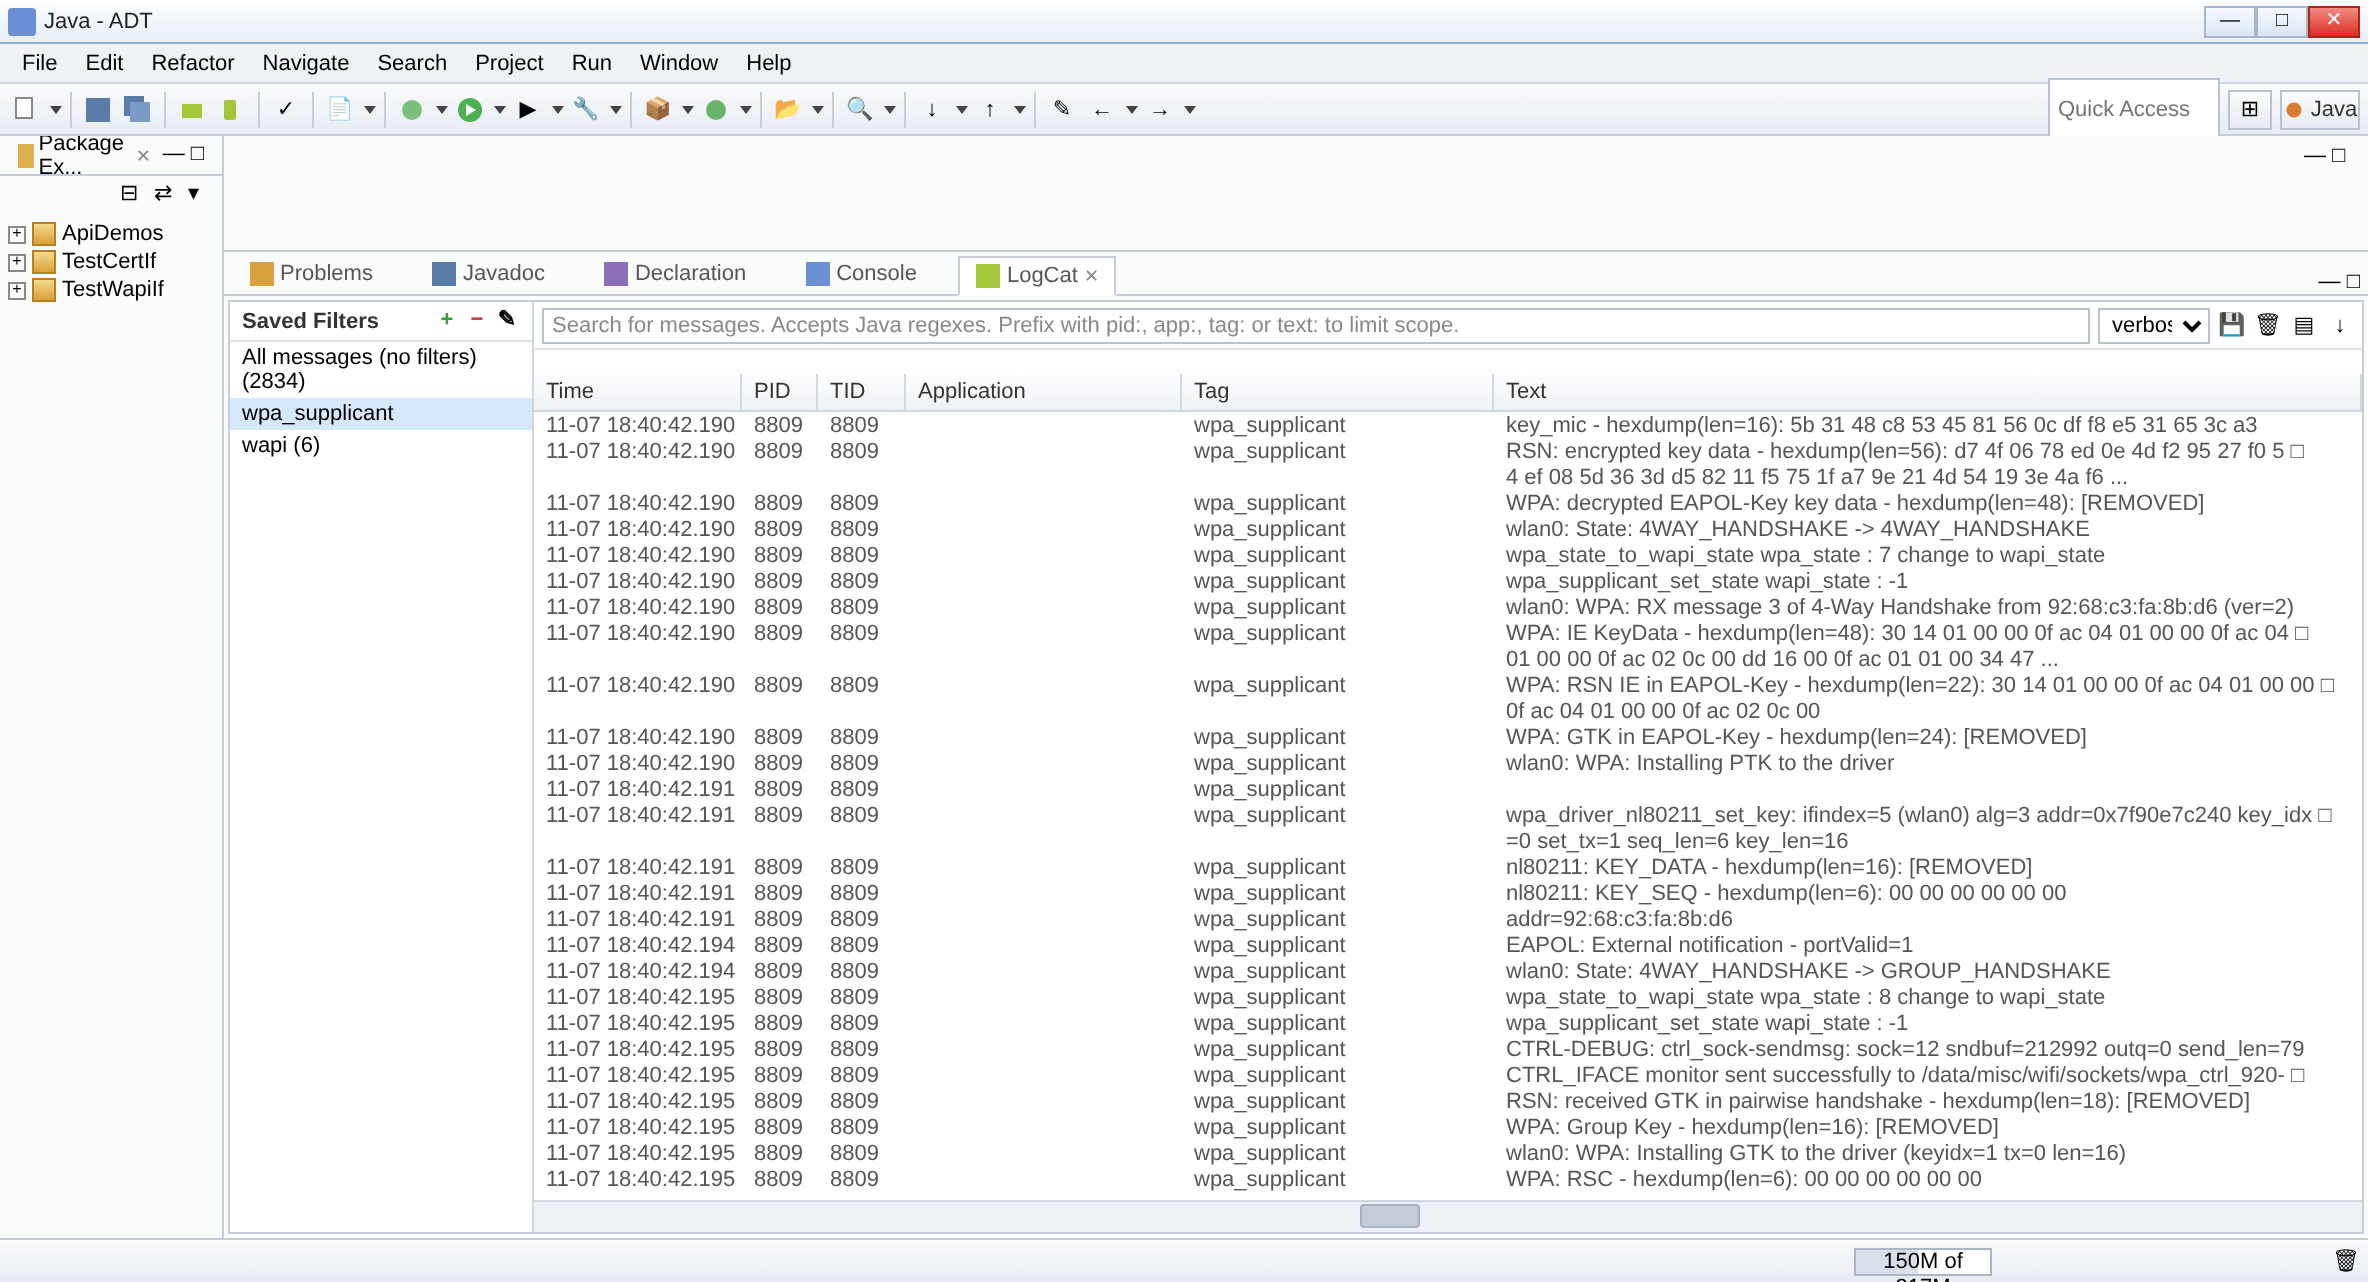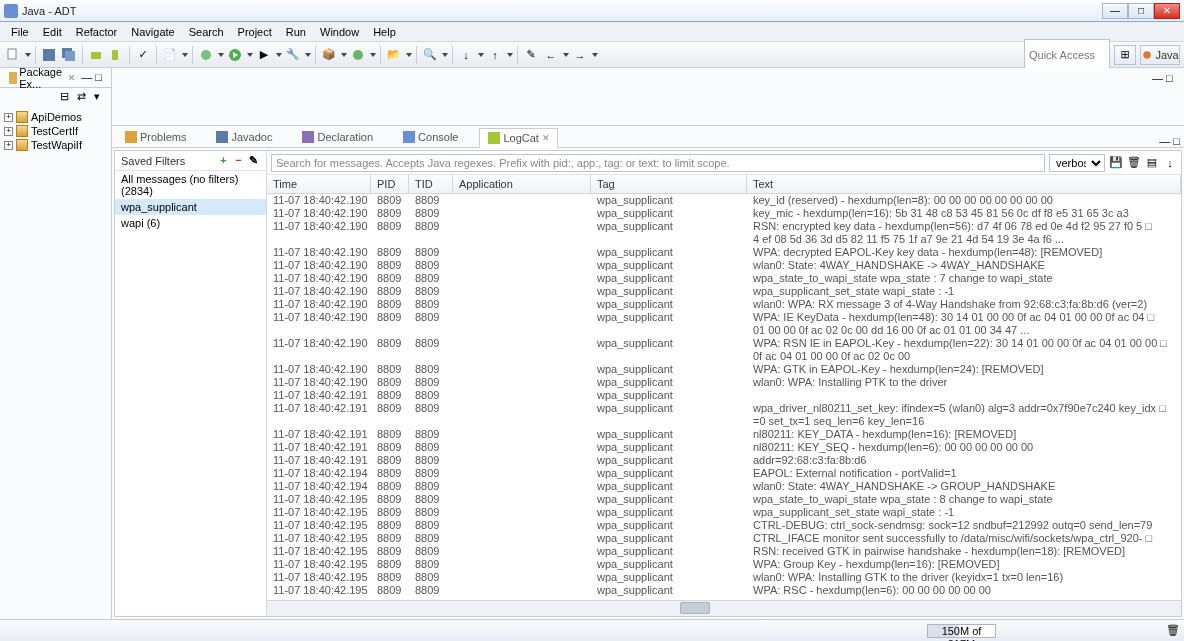--- a/index.html
+++ b/index.html
@@ -33,34 +33,34 @@
 .content{flex:1;display:flex;flex-direction:column;background:#fafbfc;overflow:hidden}
 .content-top{height:58px;border-bottom:1px solid #c7cdd6}
 .bottom-tabs{height:22px;display:flex;align-items:end;border-bottom:1px solid #c7cdd6;padding:0 4px;gap:12px}
 .btab{display:flex;align-items:center;gap:3px;padding:3px 8px;border:1px solid transparent;cursor:pointer;color:#555}
 .btab.active{background:#fff;border:1px solid #c7cdd6;border-bottom-color:#fff;position:relative;top:1px}
 .btab .bicon{width:12px;height:12px}
 .btab .close{font-size:9px;color:#888}
 .logcat-body{flex:1;display:flex;overflow:hidden;background:#fff;border:1px solid #c7cdd6;margin:2px}
 .filters-panel{width:152px;border-right:1px solid #d0d7e1;display:flex;flex-direction:column}
 .filters-header{height:20px;display:flex;align-items:center;padding:0 6px;border-bottom:1px solid #e0e4ea}
-.filters-header .title{flex:1;font-weight:400;color:#333}
+.filters-header .title{flex:1;font-weight:700;color:#333}
 .filters-header .fbtn{width:13px;height:13px;margin-left:2px;cursor:pointer;font-weight:bold;text-align:center;line-height:12px}
 .fbtn.add{color:#3a9c3a}
 .fbtn.rem{color:#c43636}
 .filters-list{flex:1}
 .filter-item{padding:2px 6px;cursor:pointer}
 .filter-item.selected{background:#d6e8fb}
 .logcat-main{flex:1;display:flex;flex-direction:column;overflow:hidden}
 .logcat-toolbar{height:24px;display:flex;align-items:center;padding:0 4px;gap:4px;border-bottom:1px solid #e0e4ea}
 .search-box{flex:1;height:18px;border:1px solid #b8c2d0;padding:0 4px;color:#888;background:#fff;display:flex;align-items:center}
 .level-select{width:56px;height:18px;border:1px solid #b8c2d0;background:#fff;padding:0 2px}
 .ltbtn{width:14px;height:14px;cursor:pointer;display:flex;align-items:center;justify-content:center}
 .log-table{flex:1;overflow:auto;font-family:"Courier New",monospace;font-size:11px}
-.log-header{display:flex;background:linear-gradient(#fdfdfe,#eef1f5);border-bottom:1px solid #d0d7e1;position:sticky;top:0}
+.log-header{display:flex;background:linear-gradient(#fdfdfe,#eef1f5);border-bottom:1px solid #d0d7e1;position:sticky;top:12px}
 .log-header .col{padding:3px 6px;border-right:1px solid #d0d7e1;color:#333;font-family:"Segoe UI",Tahoma,sans-serif}
 .log-row{display:flex;color:#555;line-height:13px;white-space:nowrap}
 .log-row .col{padding:0 6px;overflow:hidden}
 .c-time{width:104px;flex-shrink:0}
 .c-pid{width:38px;flex-shrink:0}
 .c-tid{width:44px;flex-shrink:0}
 .c-app{width:138px;flex-shrink:0}
 .c-tag{width:156px;flex-shrink:0}
 .c-text{flex:1}
 .hscroll{height:16px;background:#eef1f5;border-top:1px solid #d0d7e1;display:flex;align-items:center}

